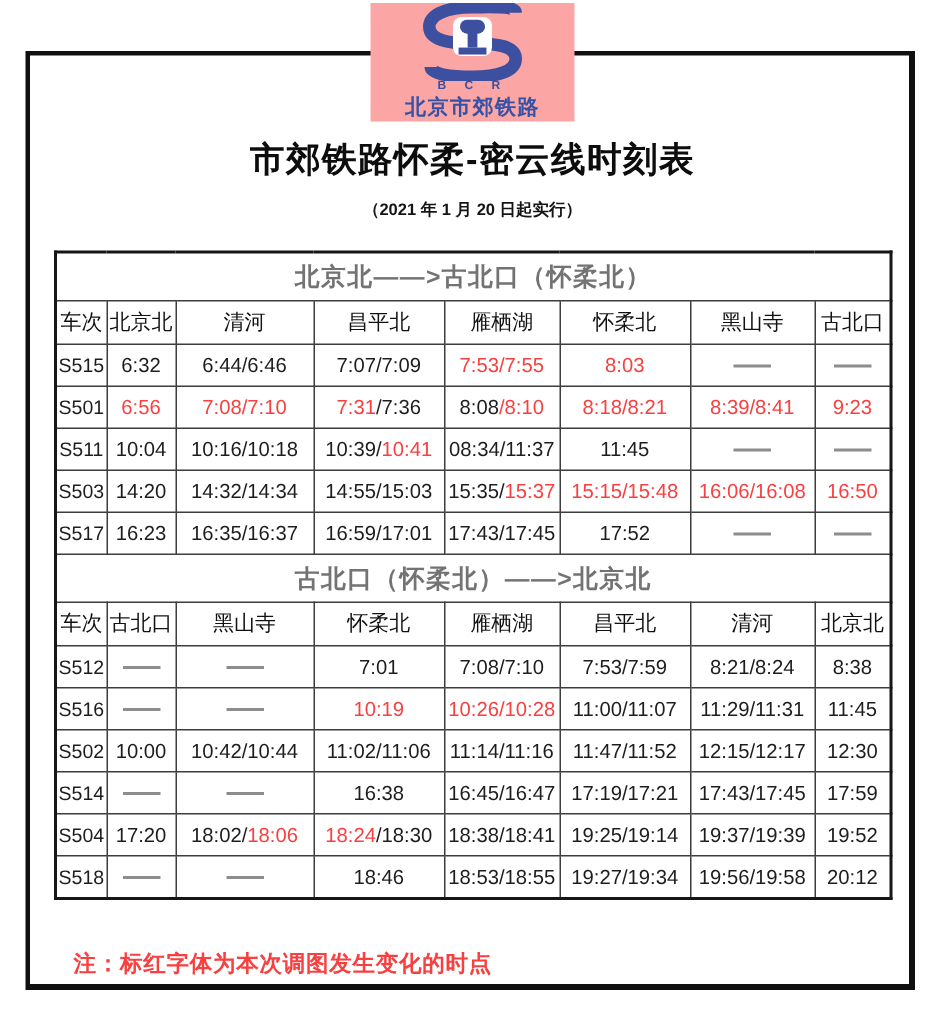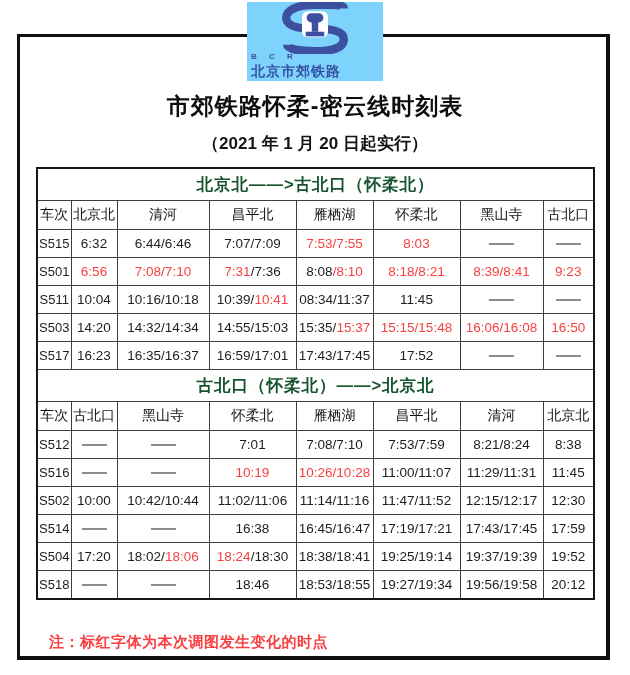--- a/index.html
+++ b/index.html
@@ -7,36 +7,36 @@
 
   .canvas{position:relative;width:630px;height:675px;background:#ffffff;}
 
   
   .frame{position:absolute;left:17px;top:34px;width:593px;height:626px;
          border-style:solid;border-color:#101010;border-width:3px 4px 4px 3px;
          box-sizing:border-box;background:#fff;}
 
   
   .logo-wrap{position:absolute;left:50%;top:2px;transform:translateX(-50%);
-             width:128px;background:#7dd3fc;z-index:6;padding:0 4px;}
+             width:128px;text-align:center;background:#fca5a5;z-index:6;padding:0 4px;}
   .logo-wrap svg{display:block;margin:0 auto;}
   .logo-bcr{font-size:8px;font-weight:bold;letter-spacing:5px;color:#3d4f9f;line-height:9px;margin-top:-2px;}
   .logo-name{font-size:14px;font-weight:bold;color:#3552a6;letter-spacing:1px;margin-top:2px;}
 
   .page-title{position:absolute;top:91px;left:0;width:100%;text-align:center;
               font-size:23px;font-weight:bold;color:#0d0d0d;letter-spacing:1px;z-index:3;}
   .page-subtitle{position:absolute;top:132px;left:0;width:100%;text-align:center;
-              font-size:17px;font-weight:bold;color:#141414;z-index:3;}
+              font-size:11px;font-weight:bold;color:#141414;z-index:3;}
 
   .tables{position:absolute;left:36px;top:167px;z-index:3;}
   table.timetable{border-collapse:collapse;table-layout:fixed;width:557px;
                   border:2px solid #161616;background:#fff;}
   table.timetable td{border:1px solid #3d3d3d;text-align:center;vertical-align:middle;
                      padding:0;color:#1d1d1f;white-space:nowrap;overflow:hidden;}
-  tr.section-row td{font-size:16.5px;font-weight:bold;height:31px;letter-spacing:1px;color:#14532d;}
+  tr.section-row td{font-size:16.5px;font-weight:bold;height:31px;letter-spacing:1px;color:#737373;}
   tr.head-row td{font-size:14px;font-weight:normal;height:28px;color:#111;}
   tr.data-row td{font-size:13.5px;height:27px;}
   tr.data-row td.train-cell{font-size:13px;}
   .seg-red{color:#f84040;}
   .dash-line{display:inline-block;width:25px;height:0;border-top:2px solid #8d8d8d;vertical-align:middle;}
 
   .note{position:absolute;left:49px;top:633px;font-size:15px;font-weight:bold;
         color:#f84040;z-index:3;letter-spacing:0.5px;}
 </style>
 </head>

